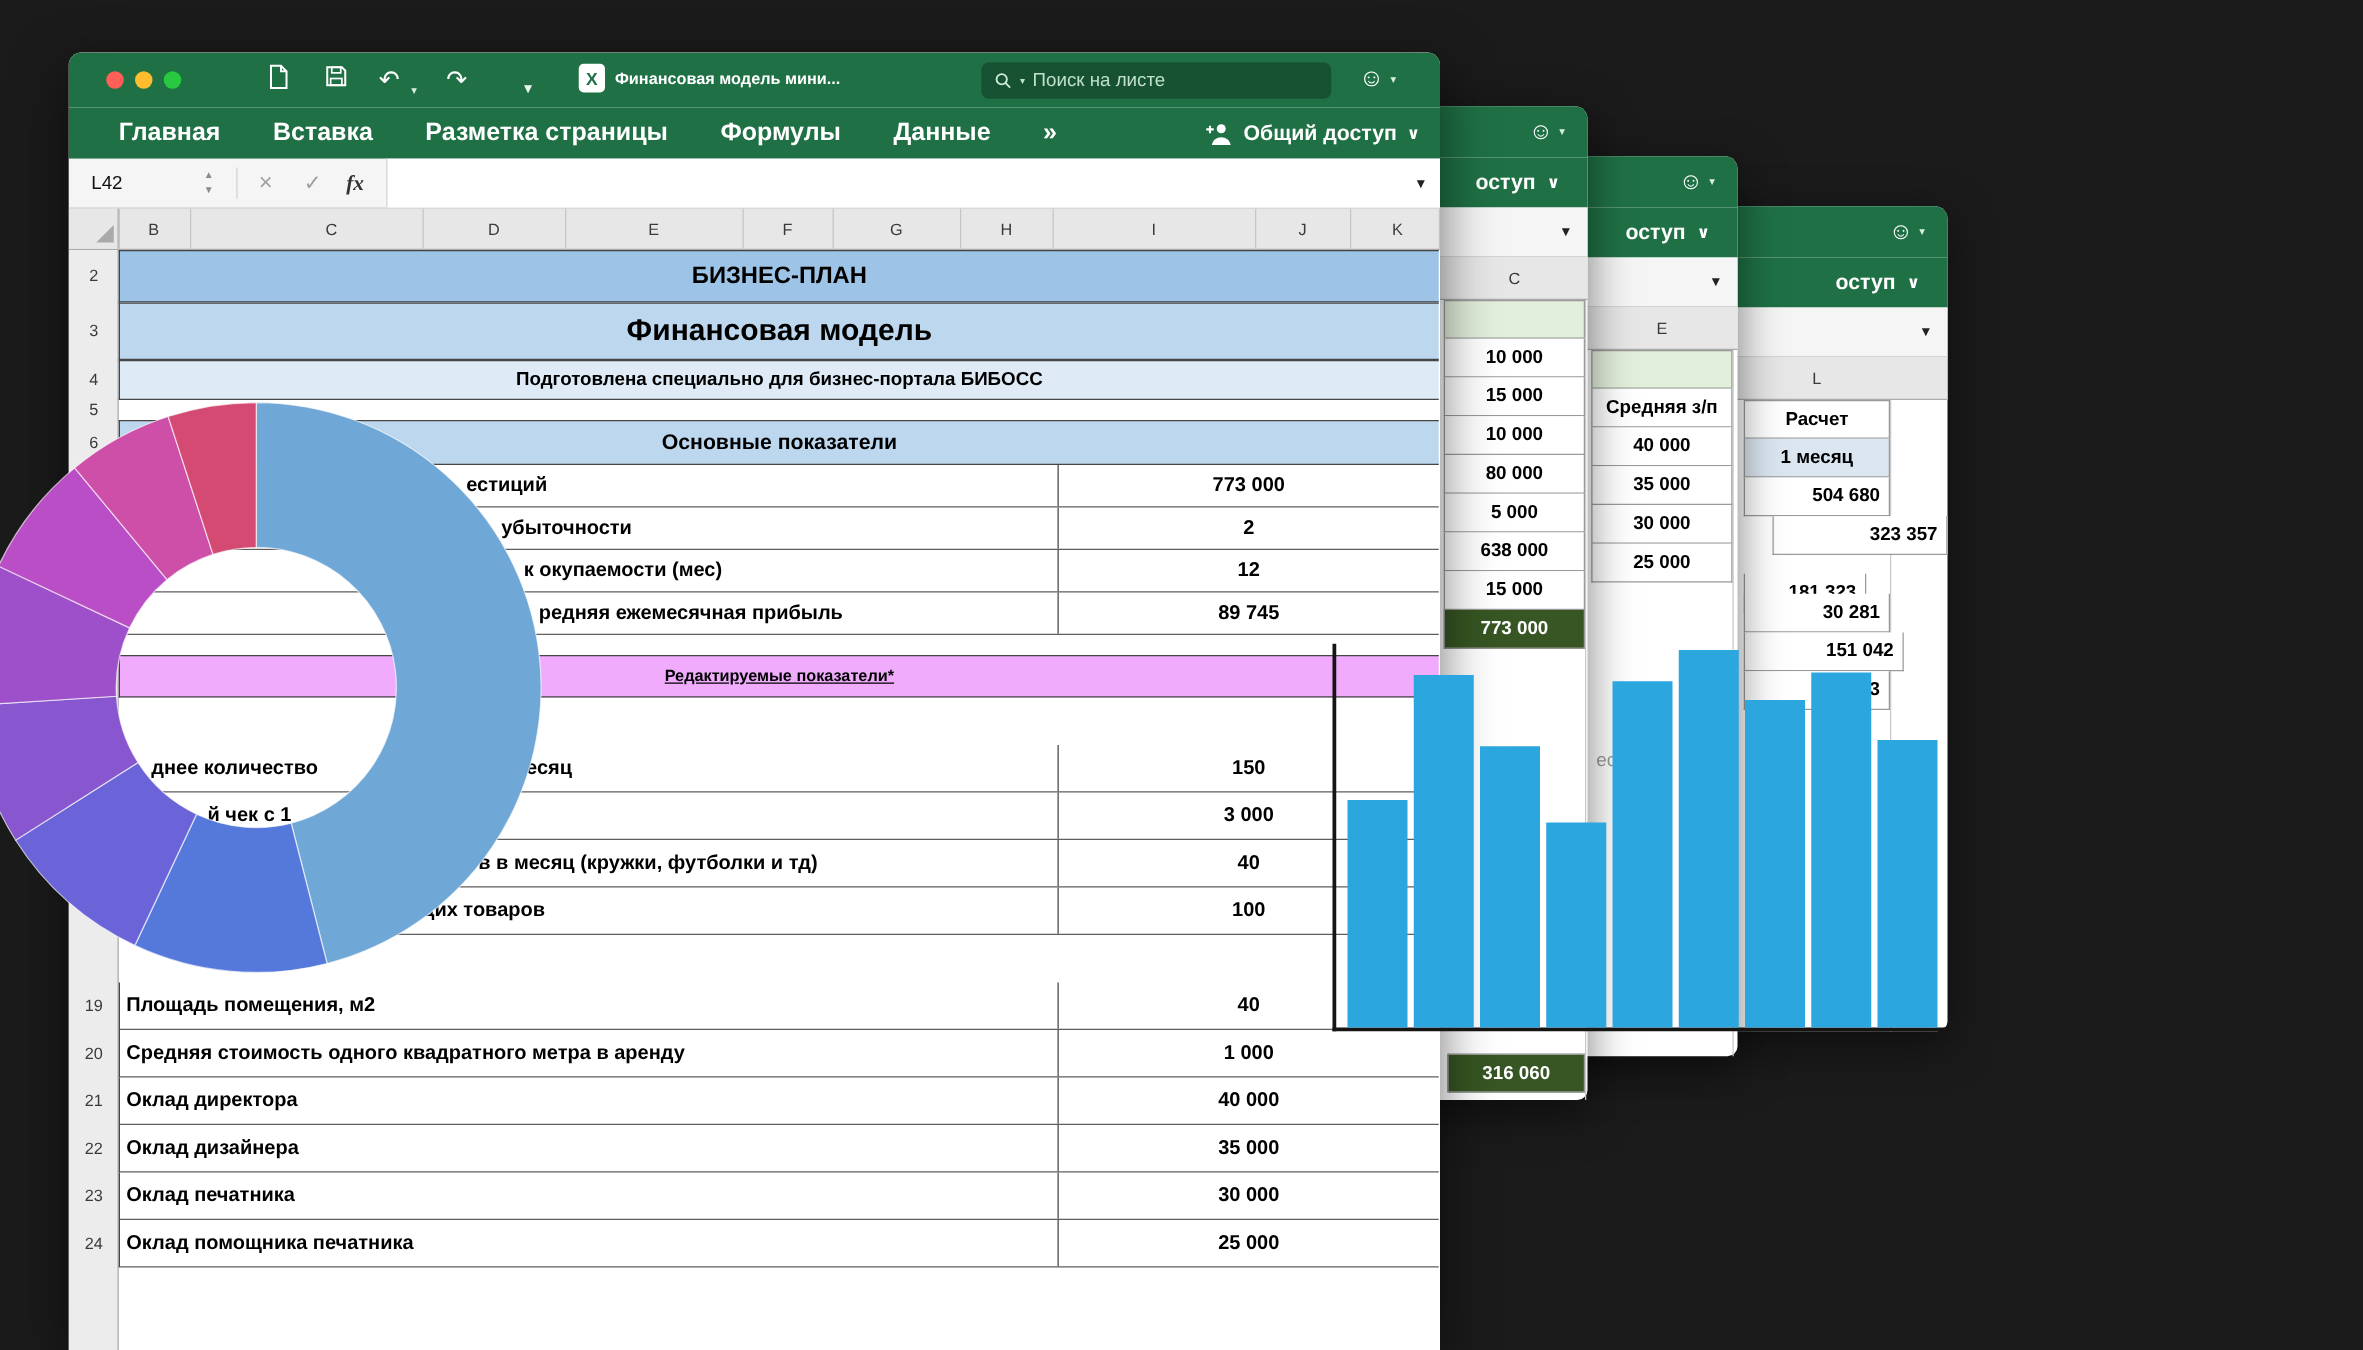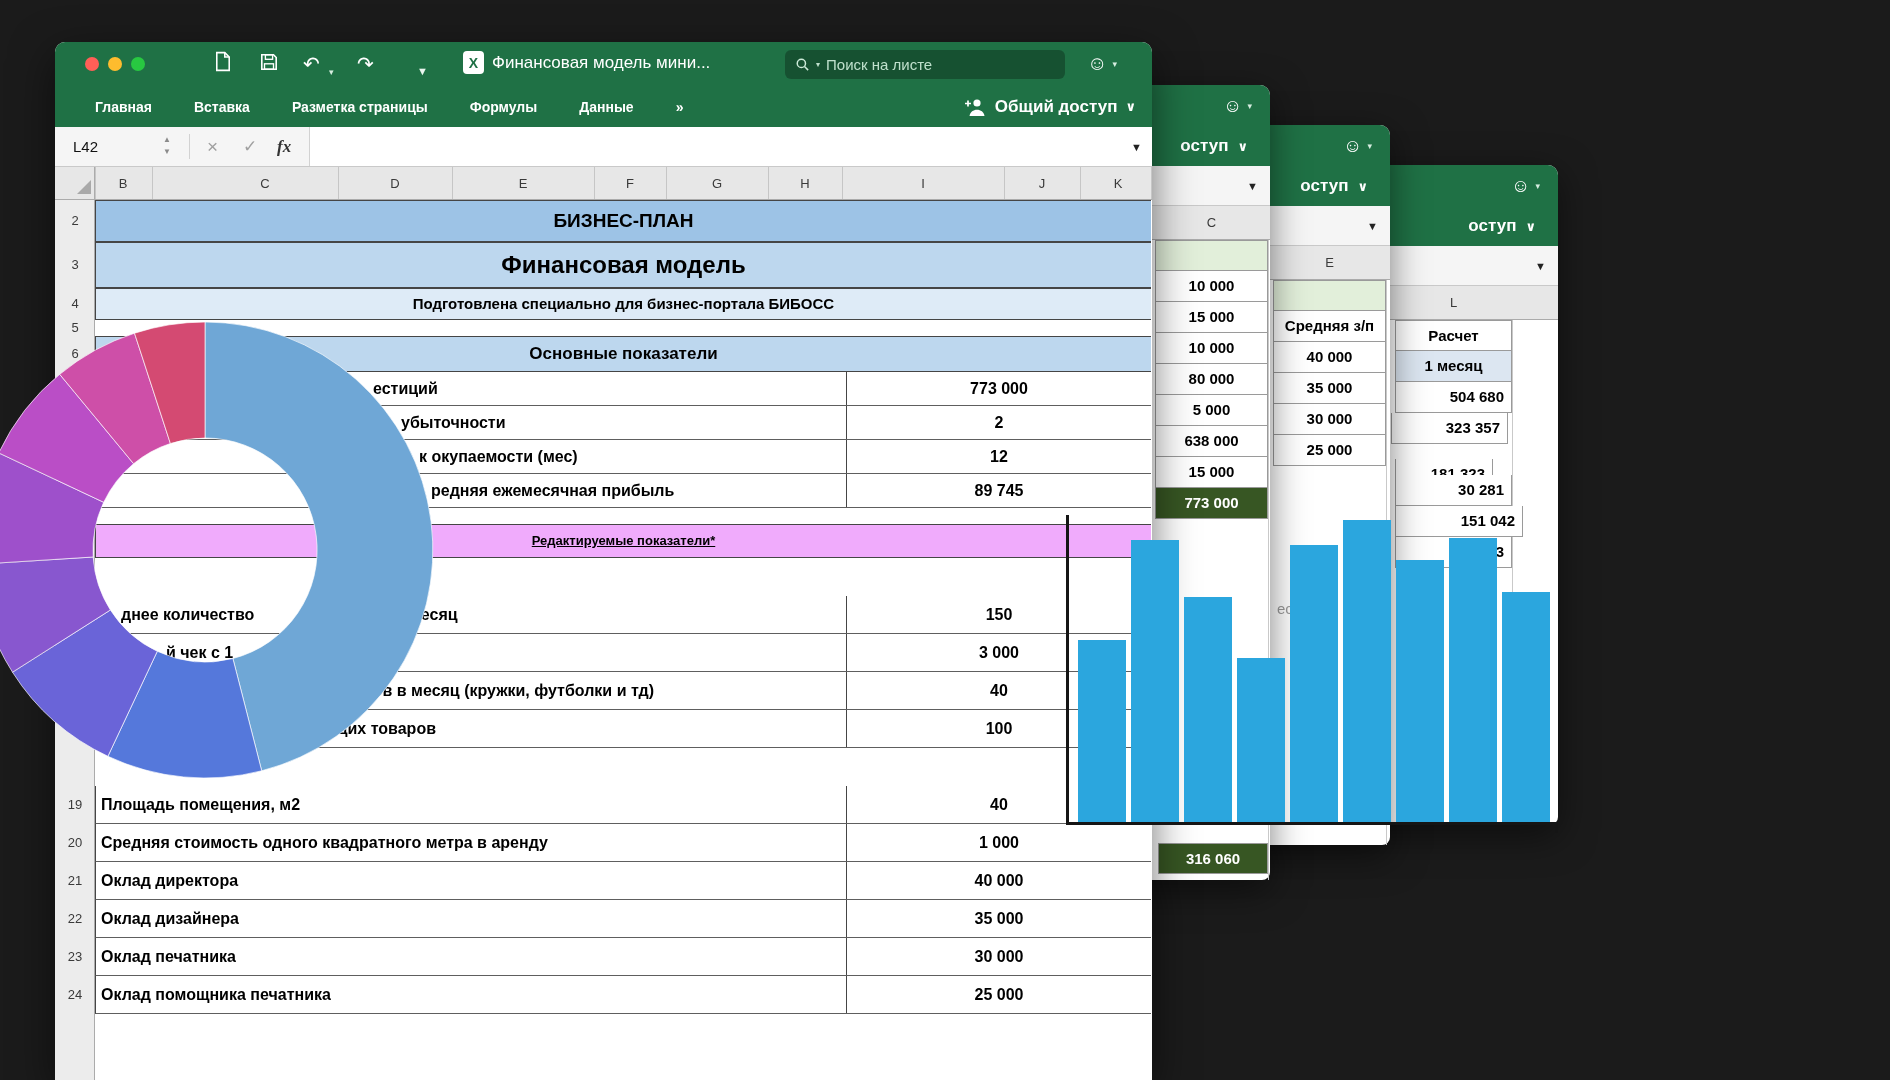--- a/index.html
+++ b/index.html
@@ -15,31 +15,31 @@
   .lt-close { left:30px; background:#FF5F57; }
   .lt-min   { left:53px; background:#FEBC2E; }
   .lt-zoom  { left:76px; background:#28C841; }
   .tbi { position:absolute; top:9px; height:26px; color:#fff; font-size:20px; line-height:26px; }
   .i-new { left:160px; } .i-save { left:205px; }
   .i-undo { left:248px; } .i-undo-caret { left:274px; top:17px; font-size:9px; color:#D7EEE0; }
   .i-redo { left:302px; } .i-caret { left:362px; top:16px; font-size:11px; color:#EAF6EF; }
   .docgroup { position:absolute; left:408px; top:9px; display:flex; align-items:center; gap:8px; }
   .xlicon { width:21px; height:23px; background:#fff; color:#1F7145; border-radius:4px;
             font-weight:bold; font-size:14px; display:flex; align-items:center; justify-content:center; }
-  .doctitle { color:#fff; font-weight:normal; font-size:17px; white-space:nowrap; }
+  .doctitle { color:#fff; font-weight:bold; font-size:13px; white-space:nowrap; }
   .search { position:absolute; left:730px; top:8px; width:280px; height:29px; background:rgba(0,0,0,.28);
             border-radius:6px; display:flex; align-items:center; padding:0 10px; gap:6px; }
   .search-ph { color:#BFE0CC; font-size:15px; }
   .scaret { color:#BFE0CC; font-size:8px; }
   .smilegrp { position:absolute; left:1032px; top:10px; display:flex; align-items:center; gap:5px; color:#fff; }
   .smile { font-size:20px; } .smcaret { font-size:9px; color:#D7EEE0; }
 
   .ribbon { position:absolute; left:0; top:44px; width:100%; height:41px; background:#1F7145; }
   #tabs { position:absolute; left:40px; top:0; height:100%; display:flex; gap:42px; align-items:center; }
-  .tab { color:#fff; font-weight:bold; font-size:14px; white-space:nowrap; }
+  .tab { color:#fff; font-weight:bold; font-size:20px; white-space:nowrap; }
   .share { position:absolute; right:16px; top:0; height:100%; display:flex; align-items:center; gap:8px;
            color:#fff; font-weight:bold; font-size:17px; }
   .share .chev { font-size:13px; }
 
   .fbar { position:absolute; left:0; top:85px; width:100%; height:40px; background:#F5F5F5; border-bottom:1px solid #C9C9C9; }
   .nbox { position:absolute; left:18px; top:0; line-height:40px; font-size:15px; color:#111; }
   .steppers { position:absolute; left:108px; top:7px; display:flex; flex-direction:column; align-items:center;
               color:#8A8A8A; font-size:8px; line-height:12px; }
   .fdiv { position:absolute; top:7px; bottom:7px; width:1px; background:#D2D2D2; }
   .d1 { left:134px; }
@@ -438,19 +438,19 @@
       <div class="bgw-formula">
         <div class="fcaret2">▼</div>
       </div>
       <div class="bgw-colhdr">
         <div class="cl" style="left: 515.5px;">L</div>
       </div>
       <div class="colline" style="left: 574px; top: 155px; height: 505px;"></div>
       <div class="bgw-cell first" style="left: 457px; top: 155px; width: 117px;">Расчет</div>
       <div class="bgw-cell bg-light-blue" style="left: 457px; top: 186px; width: 117px;">1 месяц</div>
       <div class="bgw-cell al-right" style="left: 457px; top: 217px; width: 117px;">504 680</div>
-      <div class="bgw-cell al-right" style="left: 453px; top: 248px; width: 117px;">323 357</div>
+      <div class="bgw-cell al-right" style="left: 480px; top: 248px; width: 140px;">323 357</div>
       <div class="bgw-cell al-right" style="left: 457px; top: 294px; width: 98px;">181 323</div>
       <div class="bgw-cell al-right" style="left: 457px; top: 310px; width: 117px;">30 281</div>
       <div class="bgw-cell al-right" style="left: 457px; top: 341px; width: 128px;">151 042</div>
       <div class="bgw-cell al-right" style="left: 457px; top: 372px; width: 117px;">582 3</div>
     </div>
   </div>
 
 </body></html>

